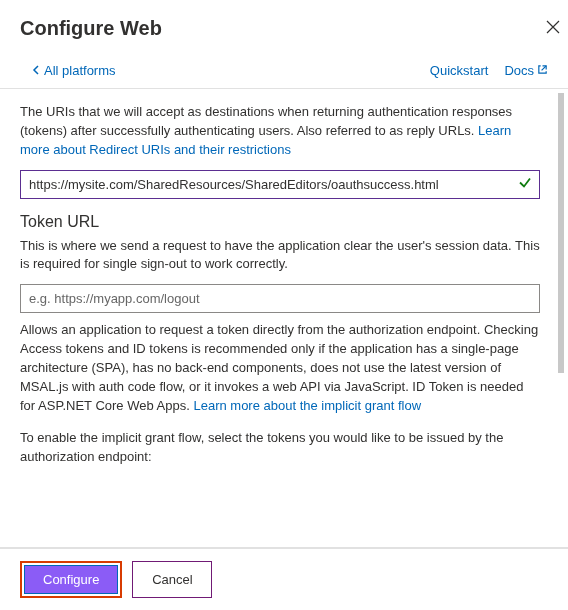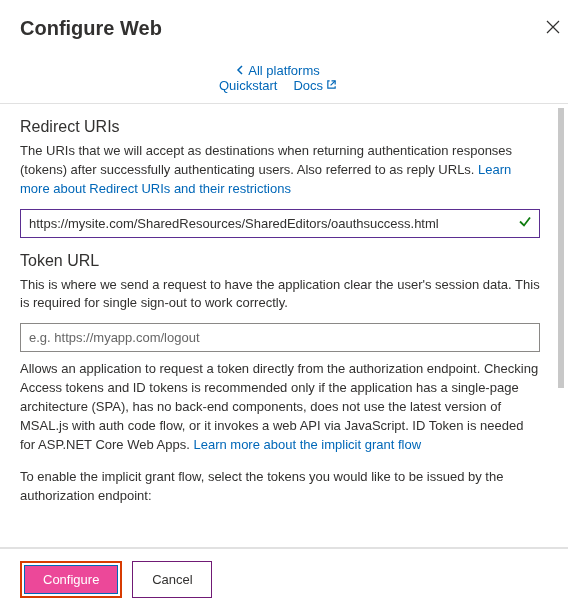--- a/index.html
+++ b/index.html
@@ -19,22 +19,21 @@
       align-items: center;
       padding: 16px 4px 8px 20px;
     }
     .title { font-size: 20px; font-weight: 600; color: #323130; }
     .close-btn { cursor: pointer; padding: 4px; background: none; border: none; }
     .close-btn svg { width: 14px; height: 14px; stroke: #323130; stroke-width: 1.2; fill: none; }
     .topbar {
       display: flex;
       justify-content: space-between;
       align-items: center;
-      padding: 14px 20px 10px 8px;
-      flex-direction: column;
+      padding: 14px 20px 10px 32px;
     }
     .back-link {
       display: flex;
       align-items: center;
       gap: 4px;
       color: #0067b8;
       font-size: 13px;
       cursor: pointer;
     }
     .back-link svg { width: 8px; height: 10px; stroke: #0067b8; stroke-width: 1.5; fill: none; }
@@ -116,21 +115,21 @@
     }
     .btn {
       padding: 6px 18px;
       font-size: 13px;
       font-family: inherit;
       cursor: pointer;
       min-width: 80px;
       text-align: center;
     }
     .btn-primary {
-      background: #ec4899;
+      background: #8b5cf6;
       color: #fff;
       border: 1px solid #0067b8;
     }
     .btn-default {
       background: #fff;
       color: #323130;
       border: 1px solid #701a75;
     }
     .highlight-box {
       border: 2px solid #d83b01;
@@ -176,21 +175,20 @@
         </span>
       </span>
     </div>
   </div>
 
   <hr class="divider">
 
   <div class="scroll-area">
     <div class="scroll-content">
 
-      <h3 class="section-title first">Redirect URIs</h3>
       <div class="desc">
         <span>The URIs that we will accept as destinations when returning authentication responses (tokens) after successfully authenticating users. Also referred to as reply URLs. </span><span class="link">Learn more about Redirect URIs and their restrictions</span>
       </div>
       <div class="input-wrap">
         <input type="text" class="text-input" value="https://mysite.com/SharedResources/SharedEditors/oauthsuccess.html" style="">
         <span class="check-icon">
           <svg viewBox="0 0 14 14">
               <path d="M2 7 L6 11 L12 3"></path>
             </svg>
         </span>

